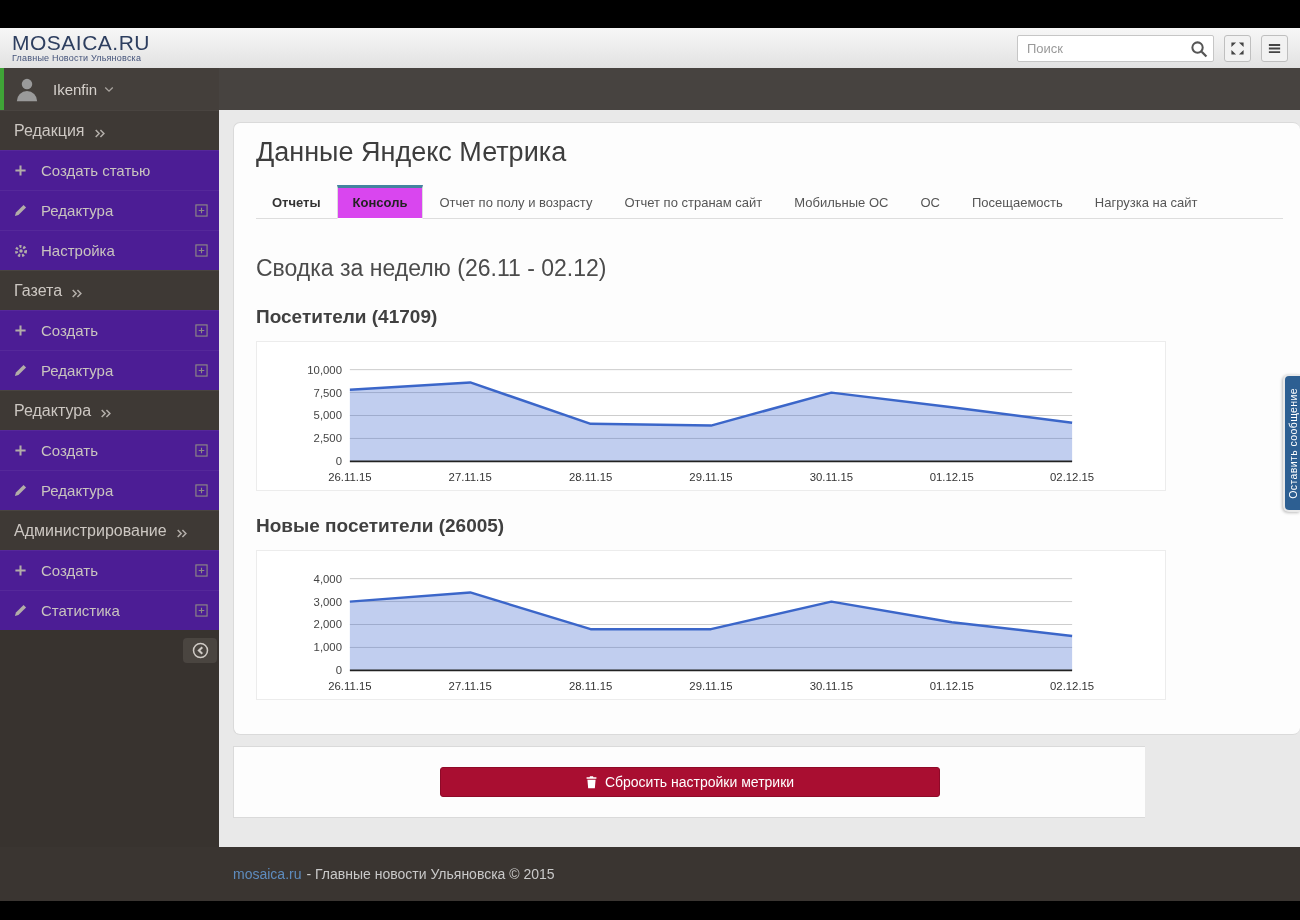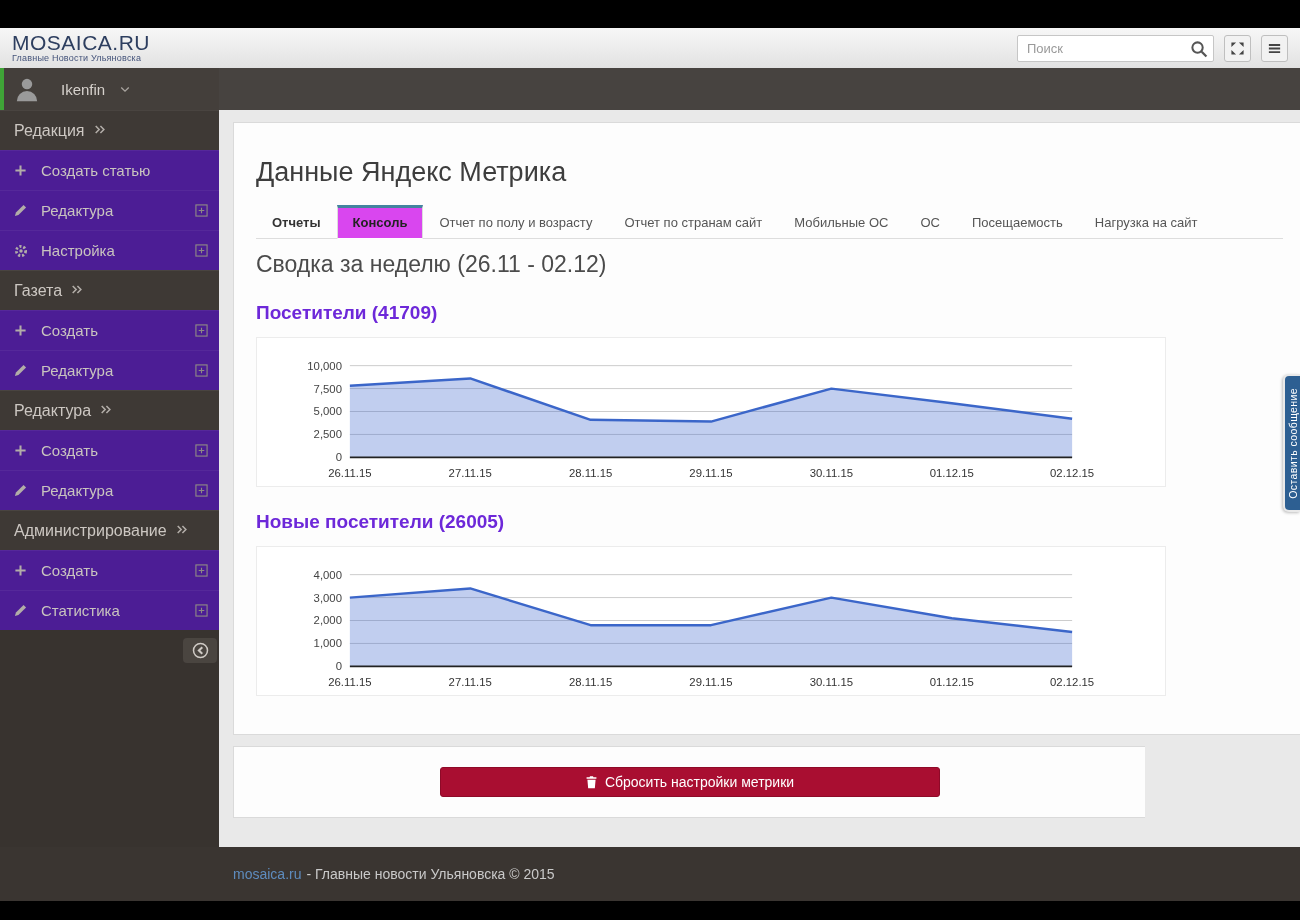--- a/index.html
+++ b/index.html
@@ -22,54 +22,54 @@
   .search-input { width:197px; height:27px; border:1px solid #c6c6c6; border-radius:2px;
                   padding:0 30px 0 9px; font-size:13px; color:#333; background:#fff; outline:none; }
   .search-input::placeholder { color:#9a9a9a; }
   .search-btn { position:absolute; right:6px; top:5px; width:18px; height:18px; color:#555; cursor:pointer; }
   .hdr-btn { width:27px; height:27px; background:#f2f2f2; border:1px solid #bfbfbf; border-radius:3px;
              display:flex; align-items:center; justify-content:center; color:#444; cursor:pointer; }
 
   
   .sidebar { position:absolute; left:0; top:68px; width:219px; height:779px; background:#38332f; }
   .user-row { height:42px; background:#443f3b; border-left:4px solid #3fa437;
-              display:flex; align-items:center; padding-left:9px; cursor:pointer;gap:8px; }
+              display:flex; align-items:center; padding-left:9px; cursor:pointer; }
   .avatar { width:28px; height:28px; color:#9a9a9a; }
   .user-name { margin-left:12px; font-size:15px; color:#d6d1cc; }
   .user-caret { margin-left:7px; color:#a9a49f; width:10px; height:10px; margin-top:3px; }
   .sb-section { padding:11px 14px 10px; font-size:16px; color:#ccc7c2; background:#3e3935;
-                border-top:1px solid rgba(255,255,255,.06); display:flex; align-items:flex-start; gap:9px; cursor:pointer; }
+                border-top:1px solid rgba(255,255,255,.06); display:flex; align-items:flex-end; gap:9px; cursor:pointer; }
   .sb-chev { width:12px; height:12px; color:#b3aea9; margin-top:2px; }
   .sb-item { position:relative; padding:11px 14px; font-size:15px; color:#c9c4bf; background:#4c1d95;
              border-top:1px solid rgba(255,255,255,.05); display:flex; align-items:center; cursor:pointer; }
   .sb-ico { width:16px; height:14px; margin-right:11px; color:#b2ada8; display:inline-flex; align-items:center; }
   .sb-expand { position:absolute; right:11px; top:13px; width:13px; height:13px; color:#8f8a85; }
   .collapse-btn { margin:8px 2px 0 auto; width:34px; height:25px; background:#4a4540; border-radius:4px;
                   display:flex; align-items:center; justify-content:center; color:#cfcac5; cursor:pointer; width:34px; }
   .collapse-wrap { display:flex; }
 
   
   .content-topstrip { position:absolute; left:219px; top:68px; width:1081px; height:42px; background:#474340; }
 
   
   .content { position:absolute; left:219px; top:110px; width:1081px; height:737px; background:#e9e9e9; }
   .panel { position:absolute; background:#fdfdfd; border:1px solid #dadada; border-right:none; }
-  .panel-main { left:14px; top:12px; width:1067px; height:613px; padding:34px 0 0 22px; }
+  .panel-main { left:14px; top:12px; width:1067px; height:613px; padding:14px 0 0 22px;border-radius:7px; }
   .panel-actions { left:14px; top:636px; width:912px; height:72px; display:flex; align-items:center; justify-content:center; }
 
   .page-title { font-size:27px; font-weight:400; color:#3d3d3d; margin-bottom:17px; }
 
   .tabs { list-style:none; display:flex; border-bottom:1px solid #ddd; margin-right:17px; }
   .tab { padding:9px 15px 8px; font-size:13px; color:#555; margin-bottom:-1px; border:1px solid transparent; cursor:pointer; }
   .tab.bold { font-weight:700; color:#333; }
   .tab.active { background:#d946ef; border-color:#ddd; border-top:3px solid #44839f; border-bottom-color:#fff;
                 font-weight:700; color:#222; padding-top:7px; }
 
-  .summary-title { font-size:23px; font-weight:300; color:#4b4b4b; margin-top:12px; }
-  .chart-title { font-size:19px; font-weight:600; color:#6d28d9; margin-top:24px; }
+  .summary-title { font-size:23px; font-weight:300; color:#4b4b4b; margin-top:36px; }
+  .chart-title { font-size:19px; font-weight:600; color:#404040; margin-top:24px; }
   .chart-box { width:910px; height:150px; margin-top:13px; background:#fff; border:1px solid #ececec; }
 
   .reset-btn { width:500px; height:30px; background:#a90e31; border:1px solid #8e0a28; border-radius:3px;
                color:#fff; font-size:14px; font-family:inherit; display:flex; align-items:center; justify-content:center;
                gap:7px; cursor:pointer; }
   .trash-ico { width:13px; height:14px; margin-top:-1px; }
 
   
   .footer { position:absolute; left:0; top:847px; width:1300px; height:54px; background:#3a3531;
             display:flex; align-items:center; padding-left:233px; font-size:14px; color:#c9c9c9; }

